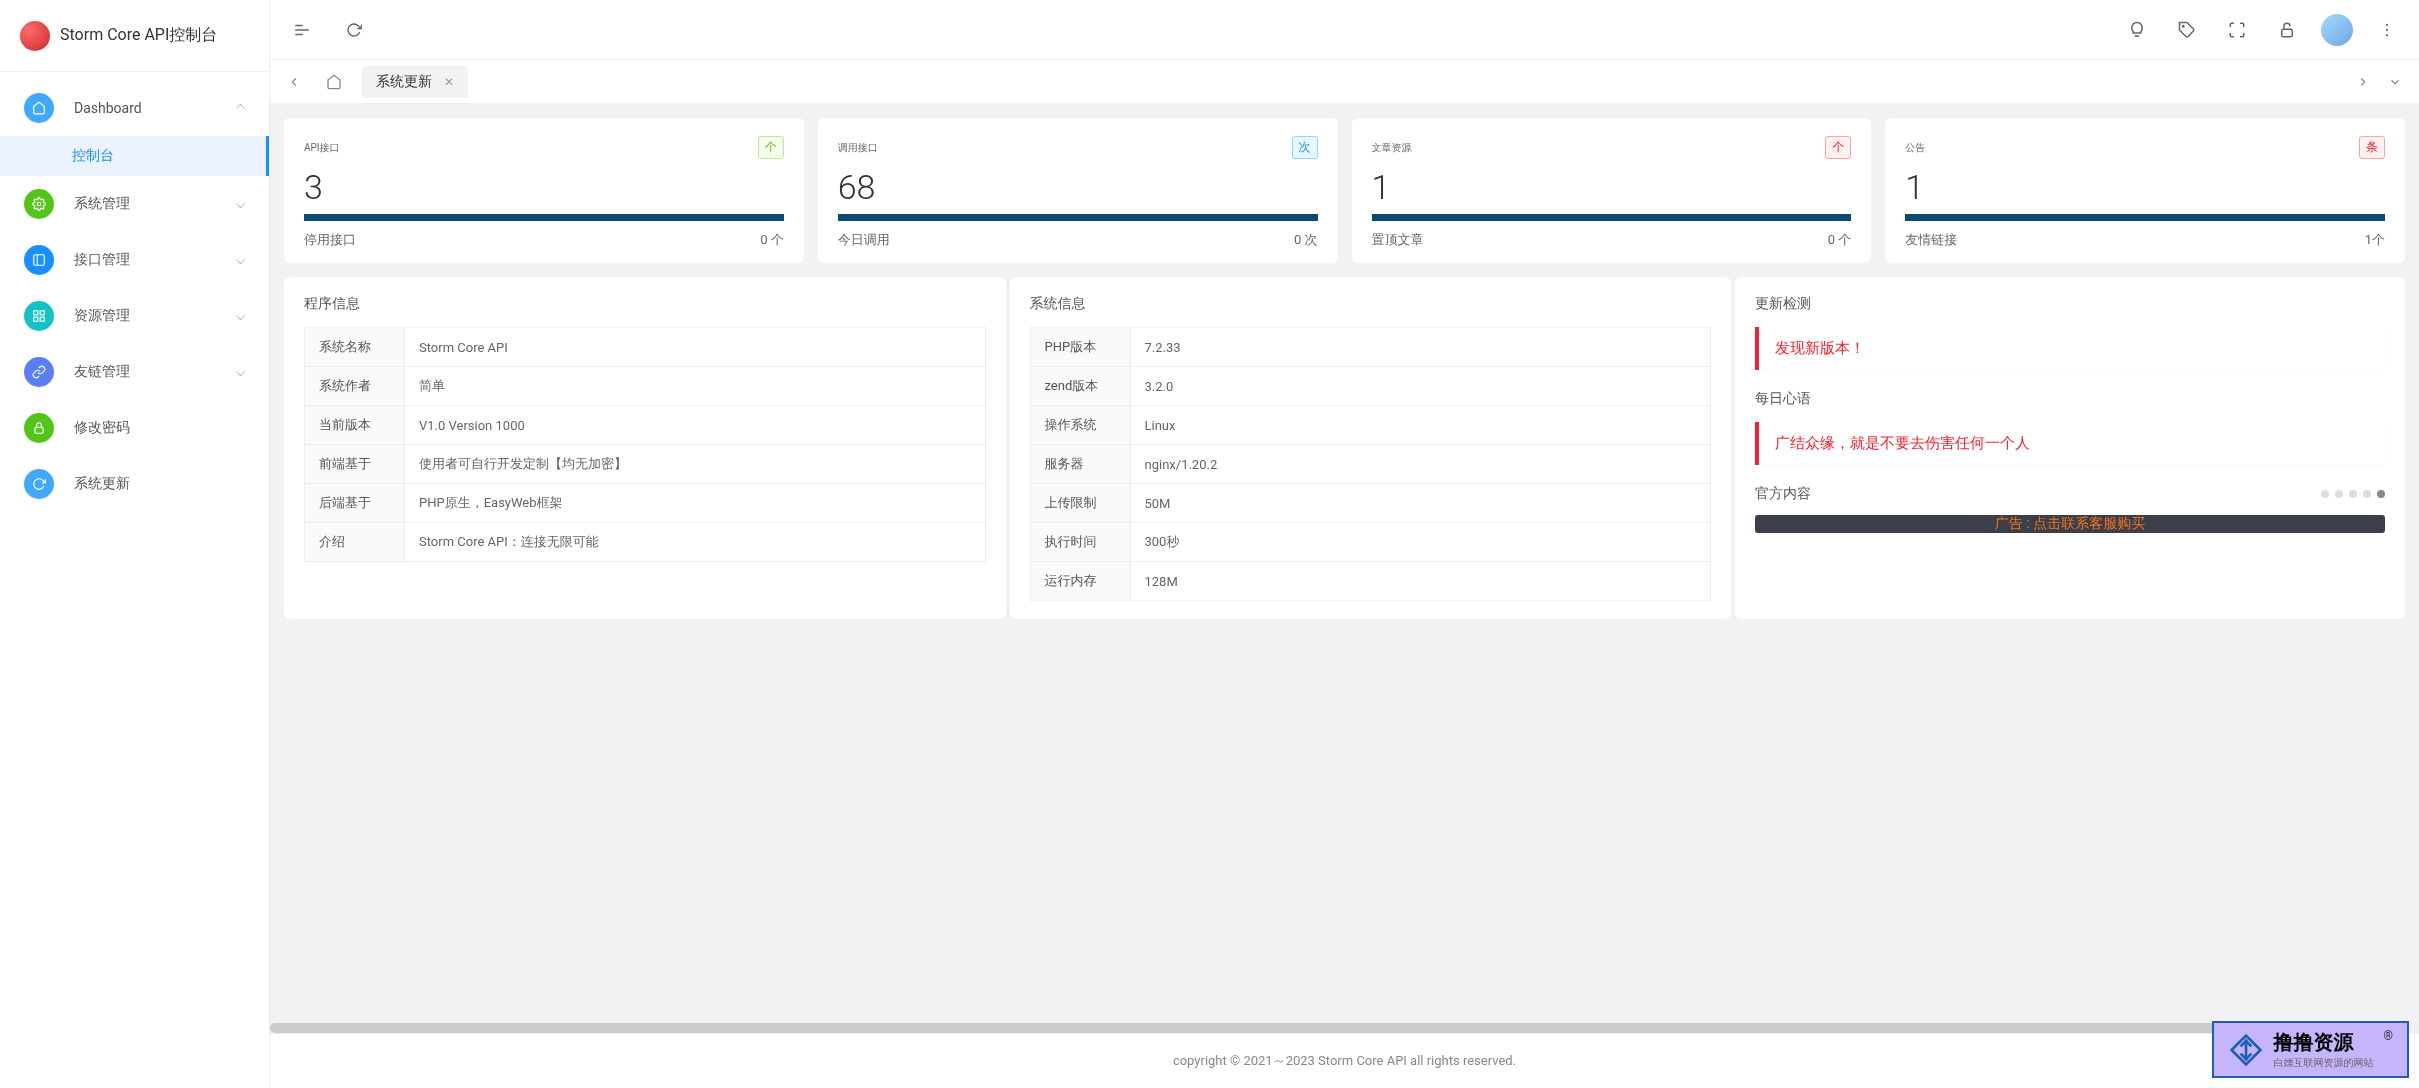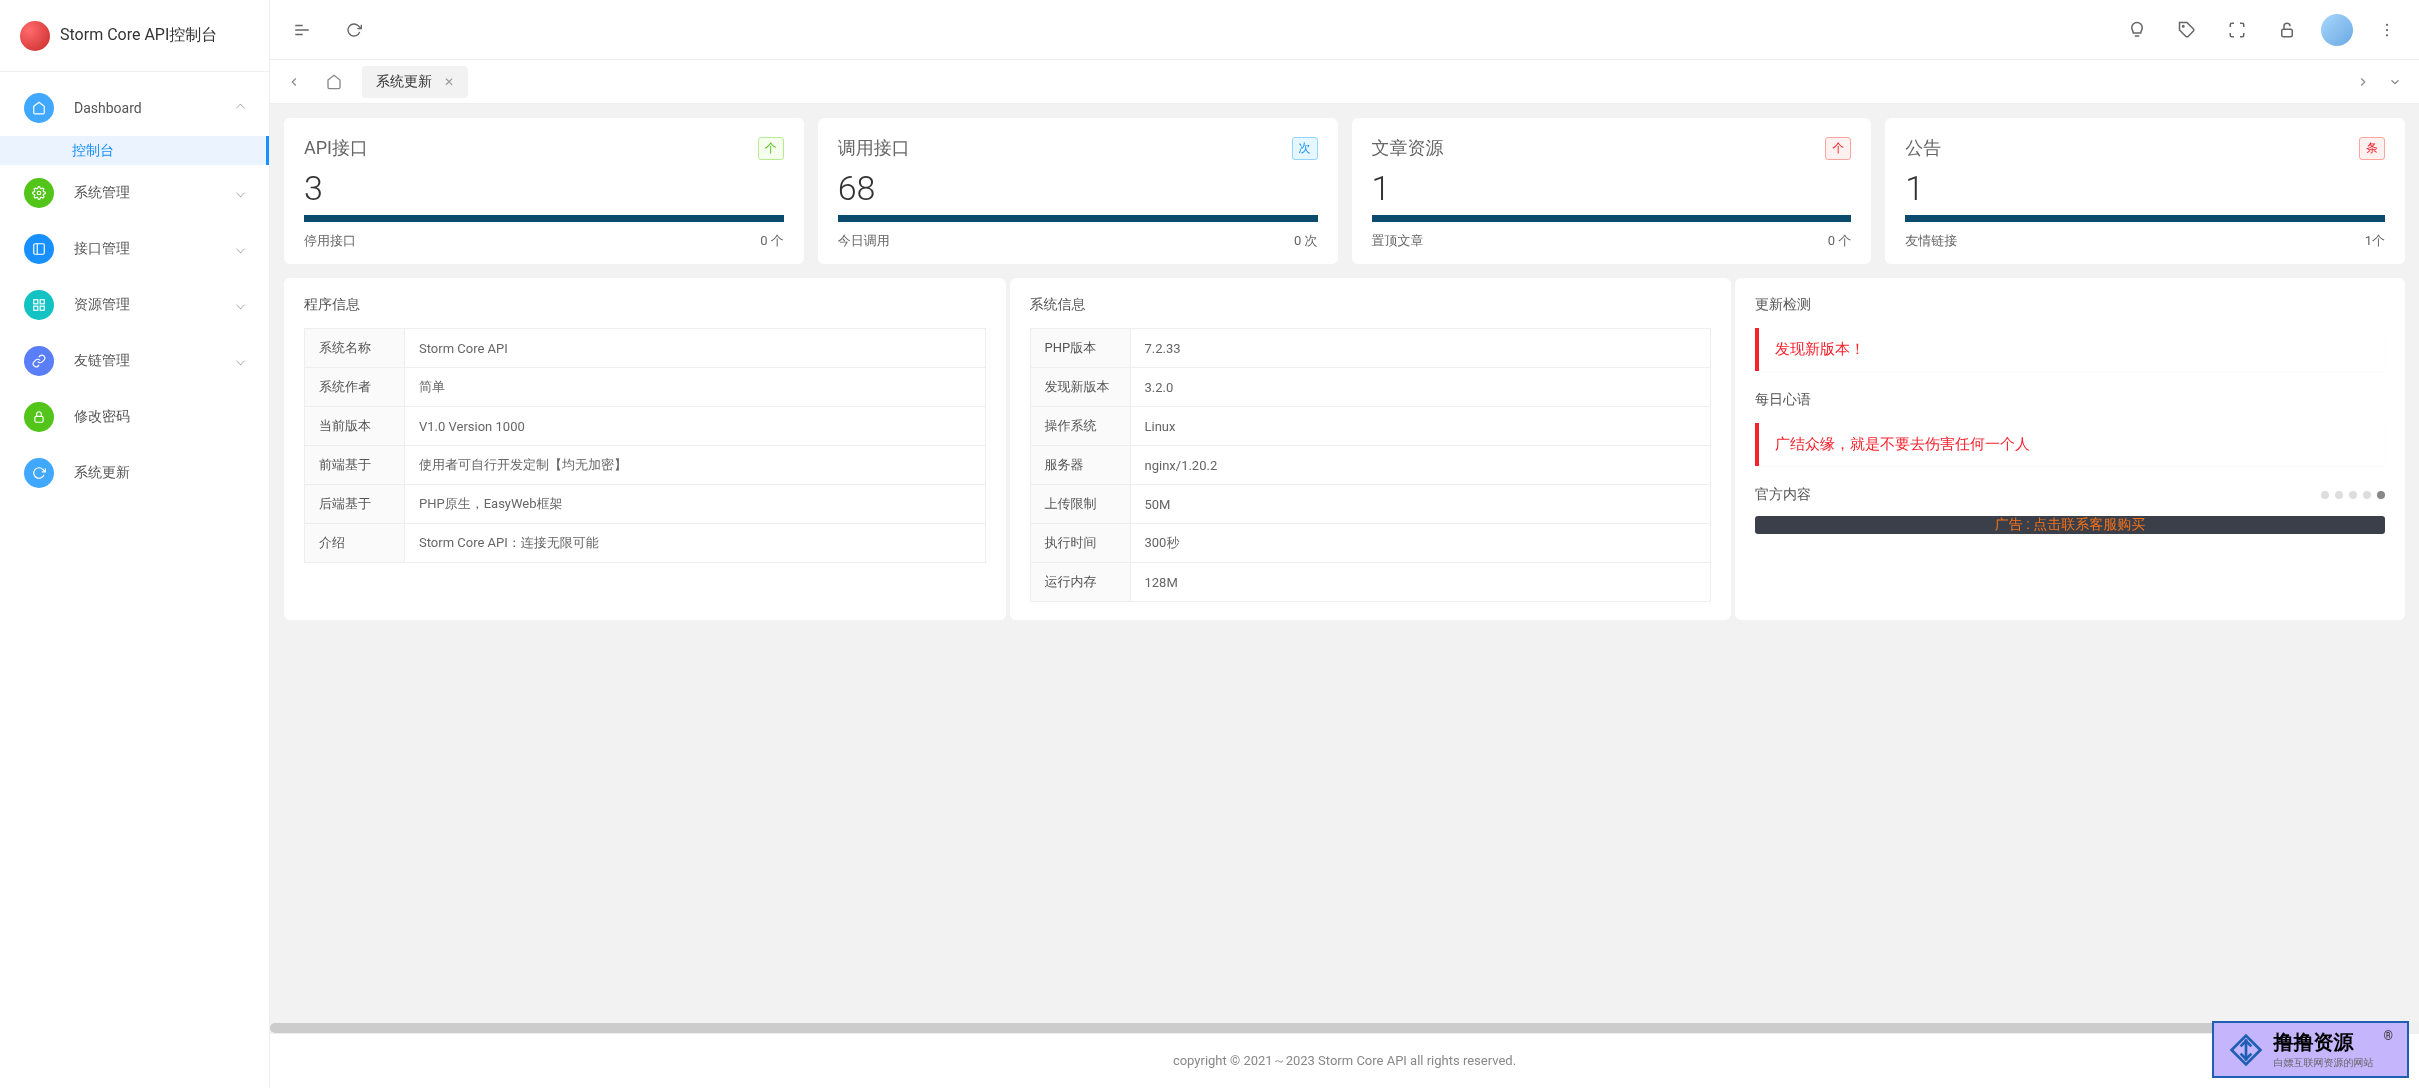--- a/index.html
+++ b/index.html
@@ -10,21 +10,21 @@
 
 .sidebar { width: 270px; background: #fff; border-right: 1px solid #eee; display: flex; flex-direction: column; }
 .logo-area { height: 72px; display: flex; align-items: center; padding: 0 20px; border-bottom: 1px solid #f0f0f0; }
 .logo-icon { width: 30px; height: 30px; border-radius: 50%; background: radial-gradient(circle at 30% 30%, #ff6b6b, #c92a2a); margin-right: 10px; }
 .logo-text { font-size: 16px; color: #333; }
 
 .menu { flex: 1; padding-top: 8px; }
 .menu-item { display: flex; align-items: center; height: 56px; padding: 0 24px; cursor: pointer; color: #555; position: relative; }
 .menu-item.active { background: #eaf3ff; color: #1890ff; }
 .menu-item.active::after { content: ""; position: absolute; right: 0; top: 0; bottom: 0; width: 3px; background: #1890ff; }
-.menu-item.sub { padding-left: 72px; height: 29px; }
+.menu-item.sub { padding-left: 72px; height: 40px; }
 .menu-icon { width: 30px; height: 30px; border-radius: 50%; display: flex; align-items: center; justify-content: center; margin-right: 20px; color: #fff; font-size: 14px; }
 .menu-label { flex: 1; }
 .menu-arrow { color: #888; font-size: 12px; transform: rotate(0deg); }
 .menu-arrow.up { transform: rotate(180deg); }
 
 
 .main { flex: 1; display: flex; flex-direction: column; overflow: hidden; }
 
 
 .header { height: 60px; background: #fff; display: flex; align-items: center; padding: 0 16px; border-bottom: 1px solid #eee; }
@@ -41,21 +41,21 @@
 .tab-item.active { background: #f2f2f2; color: #333; }
 .tab-close { color: #999; font-size: 12px; margin-left: 4px; }
 .tabs-right { margin-left: auto; display: flex; }
 
 
 .content { flex: 1; padding: 14px; overflow: auto; background: #f2f2f2; }
 
 .stat-row { display: flex; gap: 14px; margin-bottom: 14px; }
 .stat-card { flex: 1; background: #fff; border-radius: 6px; padding: 18px 20px 14px; }
 .stat-head { display: flex; justify-content: space-between; align-items: center; margin-bottom: 10px; }
-.stat-title { color: #666; font-size: 18px; }
+.stat-title { color: #666; font-size: 10px; }
 .stat-badge { font-size: 12px; padding: 2px 6px; border-radius: 3px; border: 1px solid; }
 .badge-green { color: #52c41a; border-color: #b7eb8f; background: #f6ffed; }
 .badge-blue { color: #1890ff; border-color: #91d5ff; background: #e6f7ff; }
 .badge-red { color: #f5222d; border-color: #ffa39e; background: #fff1f0; }
 .stat-value { font-size: 34px; font-weight: 300; color: #333; margin-bottom: 8px; line-height: 1.1; }
 .stat-foot { display: flex; justify-content: space-between; color: #666; font-size: 13px; border-top: 7px solid #0c4a6e; padding-top: 10px; text-align: right; }
 
 .info-row { display: flex; gap: 4px; }
 .info-card { background: #fff; border-radius: 6px; padding: 18px 20px; }
 .info-card.wide { flex: 1; }
@@ -340,21 +340,21 @@
         </div>
         <div class="info-card wide">
           <div class="card-title">系统信息</div>
           <table class="info-table">
             <tbody>
                 <tr>
                   <td>PHP版本</td>
                   <td>7.2.33</td>
                 </tr>
             <tr>
-                  <td>发现新版本</td>
+                  <td>zend版本</td>
                   <td>3.2.0</td>
                 </tr>
             <tr>
                   <td>操作系统</td>
                   <td>Linux</td>
                 </tr>
             <tr>
                   <td>服务器</td>
                   <td>nginx/1.20.2</td>
                 </tr>

